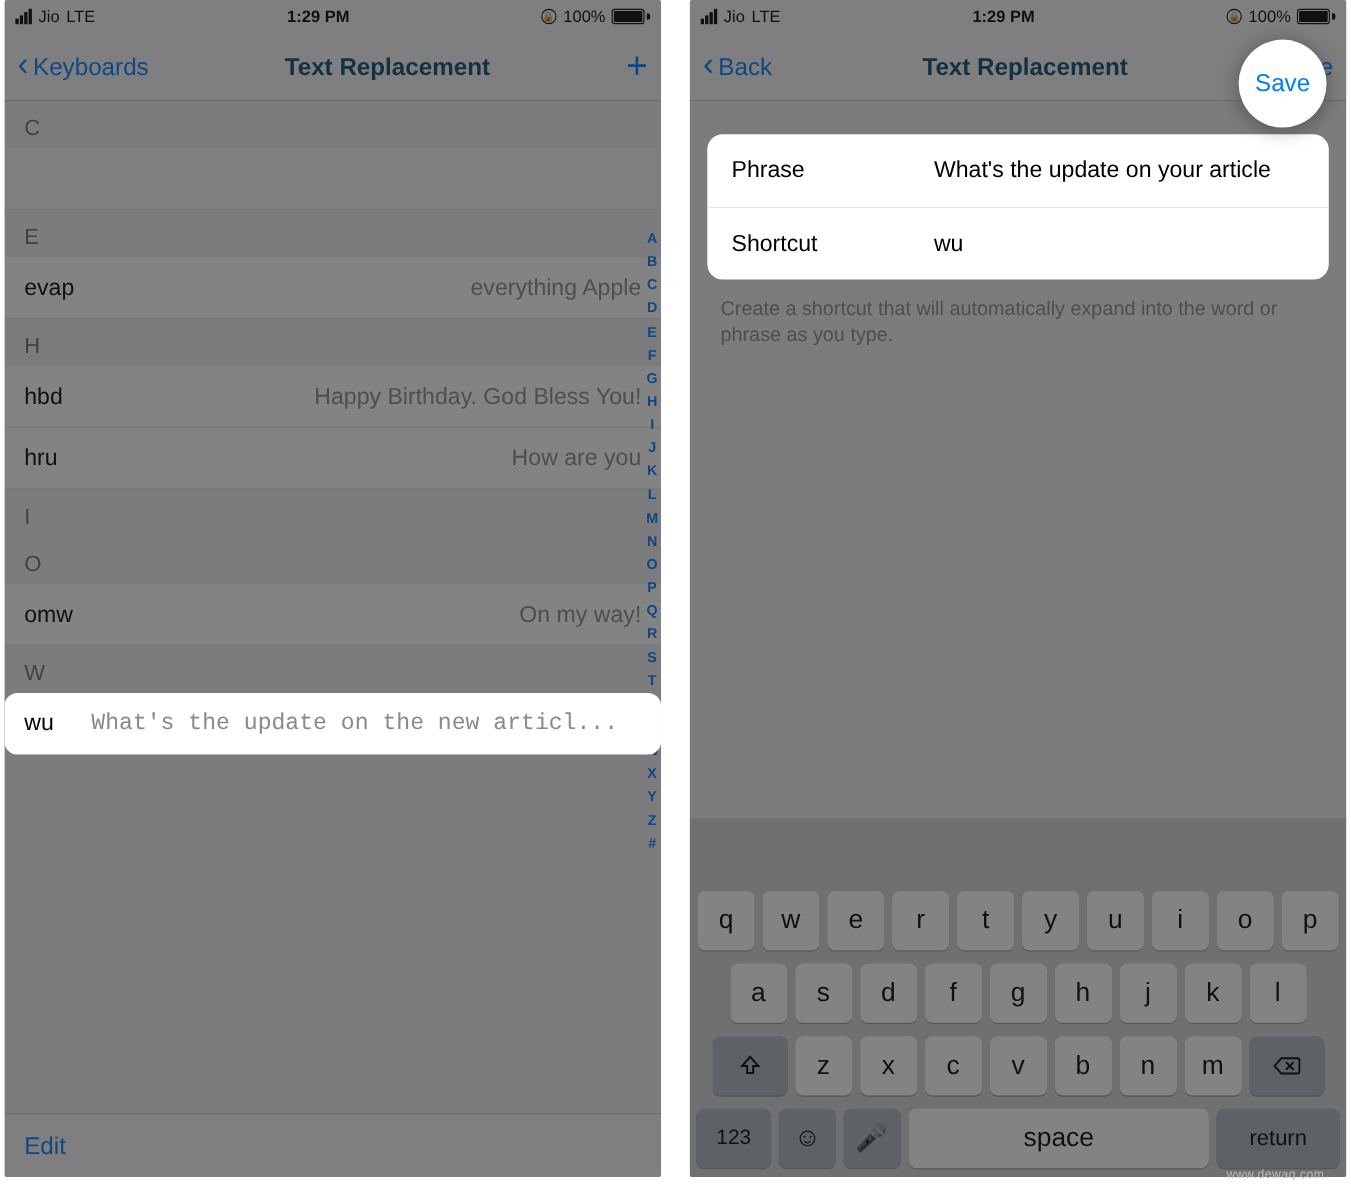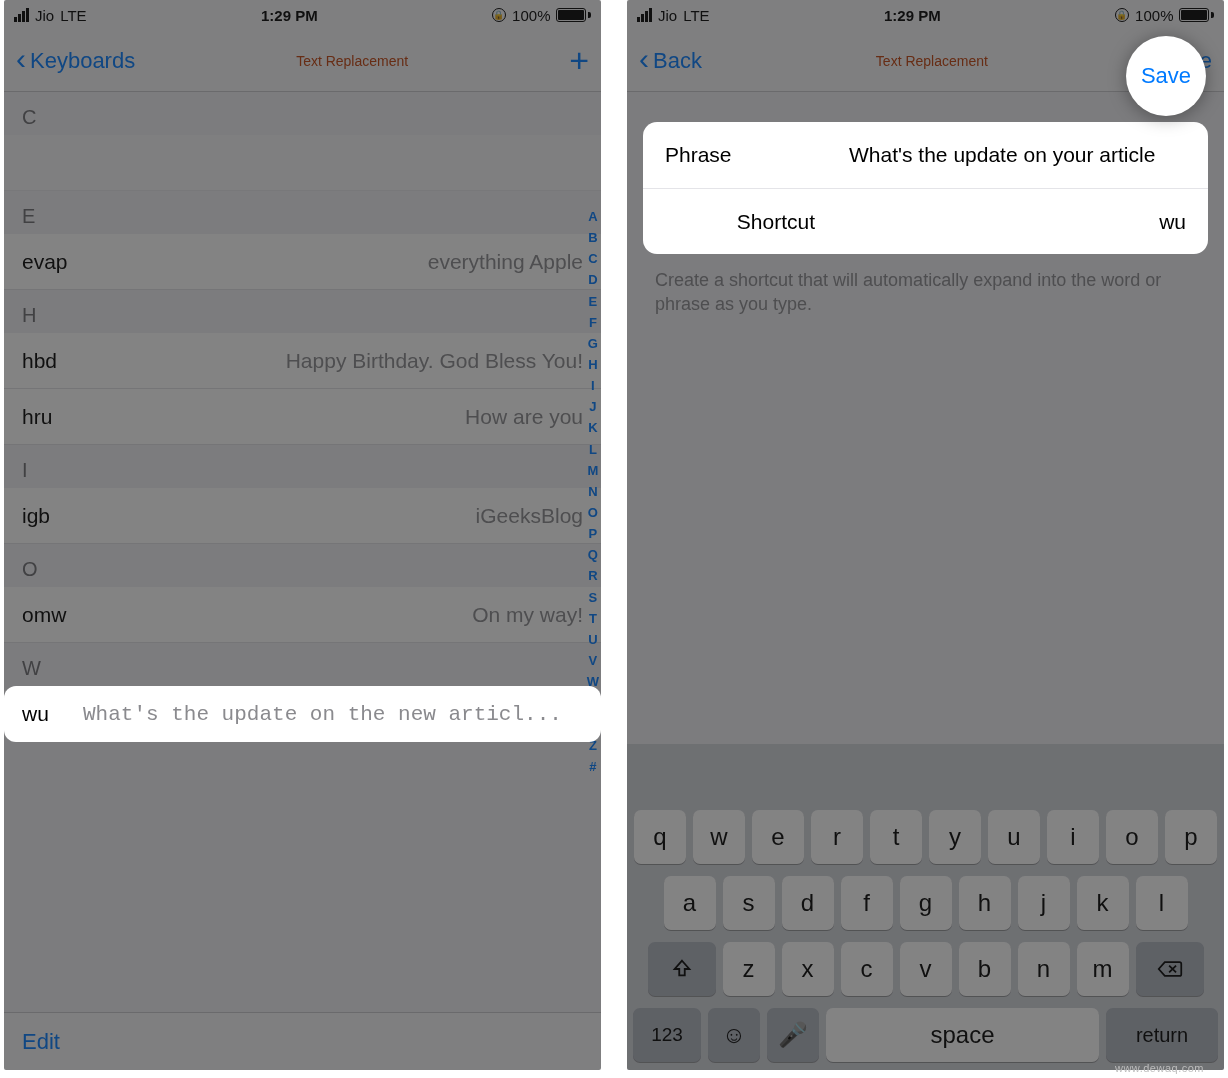--- a/index.html
+++ b/index.html
@@ -18,21 +18,21 @@
   .battery { display: inline-flex; align-items: center; gap: 2px; }
   .battery .body { width: 30px; height: 14px; border: 1.5px solid #000; border-radius: 3px; position: relative; }
   .battery .body::after { content:""; position:absolute; left:1px; top:1px; bottom:1px; right:1px; background:#000; border-radius:1px;}
   .battery .cap { width: 2.5px; height: 6px; background:#000; border-radius:0 2px 2px 0;}
   .lock-rot { width:14px;height:14px;border:1.3px solid #000;border-radius:50%;display:inline-flex;align-items:center;justify-content:center;font-size:9px;}
 
   
   .navbar { height: 62px; display:flex; align-items:center; justify-content:space-between; padding:0 12px; background:#f6f6f8; border-bottom:1px solid #c8c7cc; }
   .navbar .back { display:flex;align-items:center;gap:4px;color:#007aff;font-size:22px; }
   .navbar .back .chev { font-size:30px; line-height:1; font-weight:300; margin-top:-3px;}
-  .navbar .title { font-size:14px; font-weight:400; color:#c2410c; }
+  .navbar .title { font-size:22px; font-weight:700; color:#0c4a6e; }
   .navbar .plus { color:#007aff; font-size:34px; font-weight:300; }
   .navbar .save { color:#007aff; font-size:22px; font-weight:400; }
 
   
   .content { position:relative; height: calc(100% - 92px); overflow:hidden; }
   .section-h { font-size:20px; color:#6d6d72; padding: 14px 18px 6px; }
   .row { background:#fff; min-height:56px; display:flex; align-items:center; padding:0 18px; border-bottom:1px solid #e0e0e4; }
   .row .shortcut { font-size:21px; color:#000; min-width:80px; }
   .row .phrase { font-size:21px; color:#8a8a8e; margin-left:auto; text-align:right; white-space:nowrap; overflow:hidden; text-overflow:ellipsis; max-width: 420px; }
   .row.faded .shortcut, .row.faded .phrase { color:#8a8a8e; }
@@ -42,21 +42,21 @@
 
   
   .lift { position:relative; z-index:60; border-radius:12px; box-shadow:0 0 0 2px rgba(0,0,0,0); }
   .lift .row { border-radius:12px; border-bottom:none; }
   .wu-row .shortcut { min-width:55px; }
   .wu-row .phrase-full { font-size:21px; color:#8a8a8e; flex:1; white-space:nowrap; overflow:hidden; text-overflow:ellipsis; margin-left:6px; text-align:left;font-family:Liberation Mono, monospace; }
 
   
   .form-group { margin: 30px 16px 0; background:#fff; border-radius:14px; overflow:hidden; }
   .form-row { display:flex; align-items:center; height:66px; padding:0 22px;gap:34px; }
-  .form-row + .form-row { border-top:1px solid #e4e4e8;text-align:right; }
+  .form-row + .form-row { border-top:1px solid #e4e4e8; }
   .form-row .lbl { font-size:21px; width:150px; }
   .form-row .val { font-size:21px; flex:1; outline:none; border:none; }
   .helper { font-size:18px; color:#8a8a8e; padding: 14px 28px 0; line-height:1.35; }
 
   .save-circle { position:absolute; top:36px; right:18px; width:80px;height:80px;border-radius:50%;background:#fff; box-shadow:0 2px 18px rgba(0,0,0,.35); display:flex;align-items:center;justify-content:center; z-index:70; }
   .save-circle span { color:#007aff; font-size:22px; }
 
   
   .kbd { position:absolute; bottom:0; left:0; right:0; background:#d1d4da; padding:10px 6px 8px; display:flex; flex-direction:column; gap:12px; }
   .sugg { height:44px; display:flex; gap:8px; padding:0 4px 6px; }
@@ -159,24 +159,20 @@
       <div class="row">
         <span class="shortcut">hbd</span>
         <span class="phrase">Happy Birthday. God Bless You!</span>
       </div>
       <div class="row">
         <span class="shortcut">hru</span>
         <span class="phrase">How are you</span>
       </div>
 
       <div class="section-h">I</div>
-      <div class="row">
-        <span class="shortcut">igb</span>
-        <span class="phrase">iGeeksBlog</span>
-      </div>
 
       <div class="section-h">O</div>
       <div class="row">
         <span class="shortcut">omw</span>
         <span class="phrase">On my way!</span>
       </div>
 
       <div class="section-h">W</div>
       <div class="lift">
         <div class="row wu-row">

